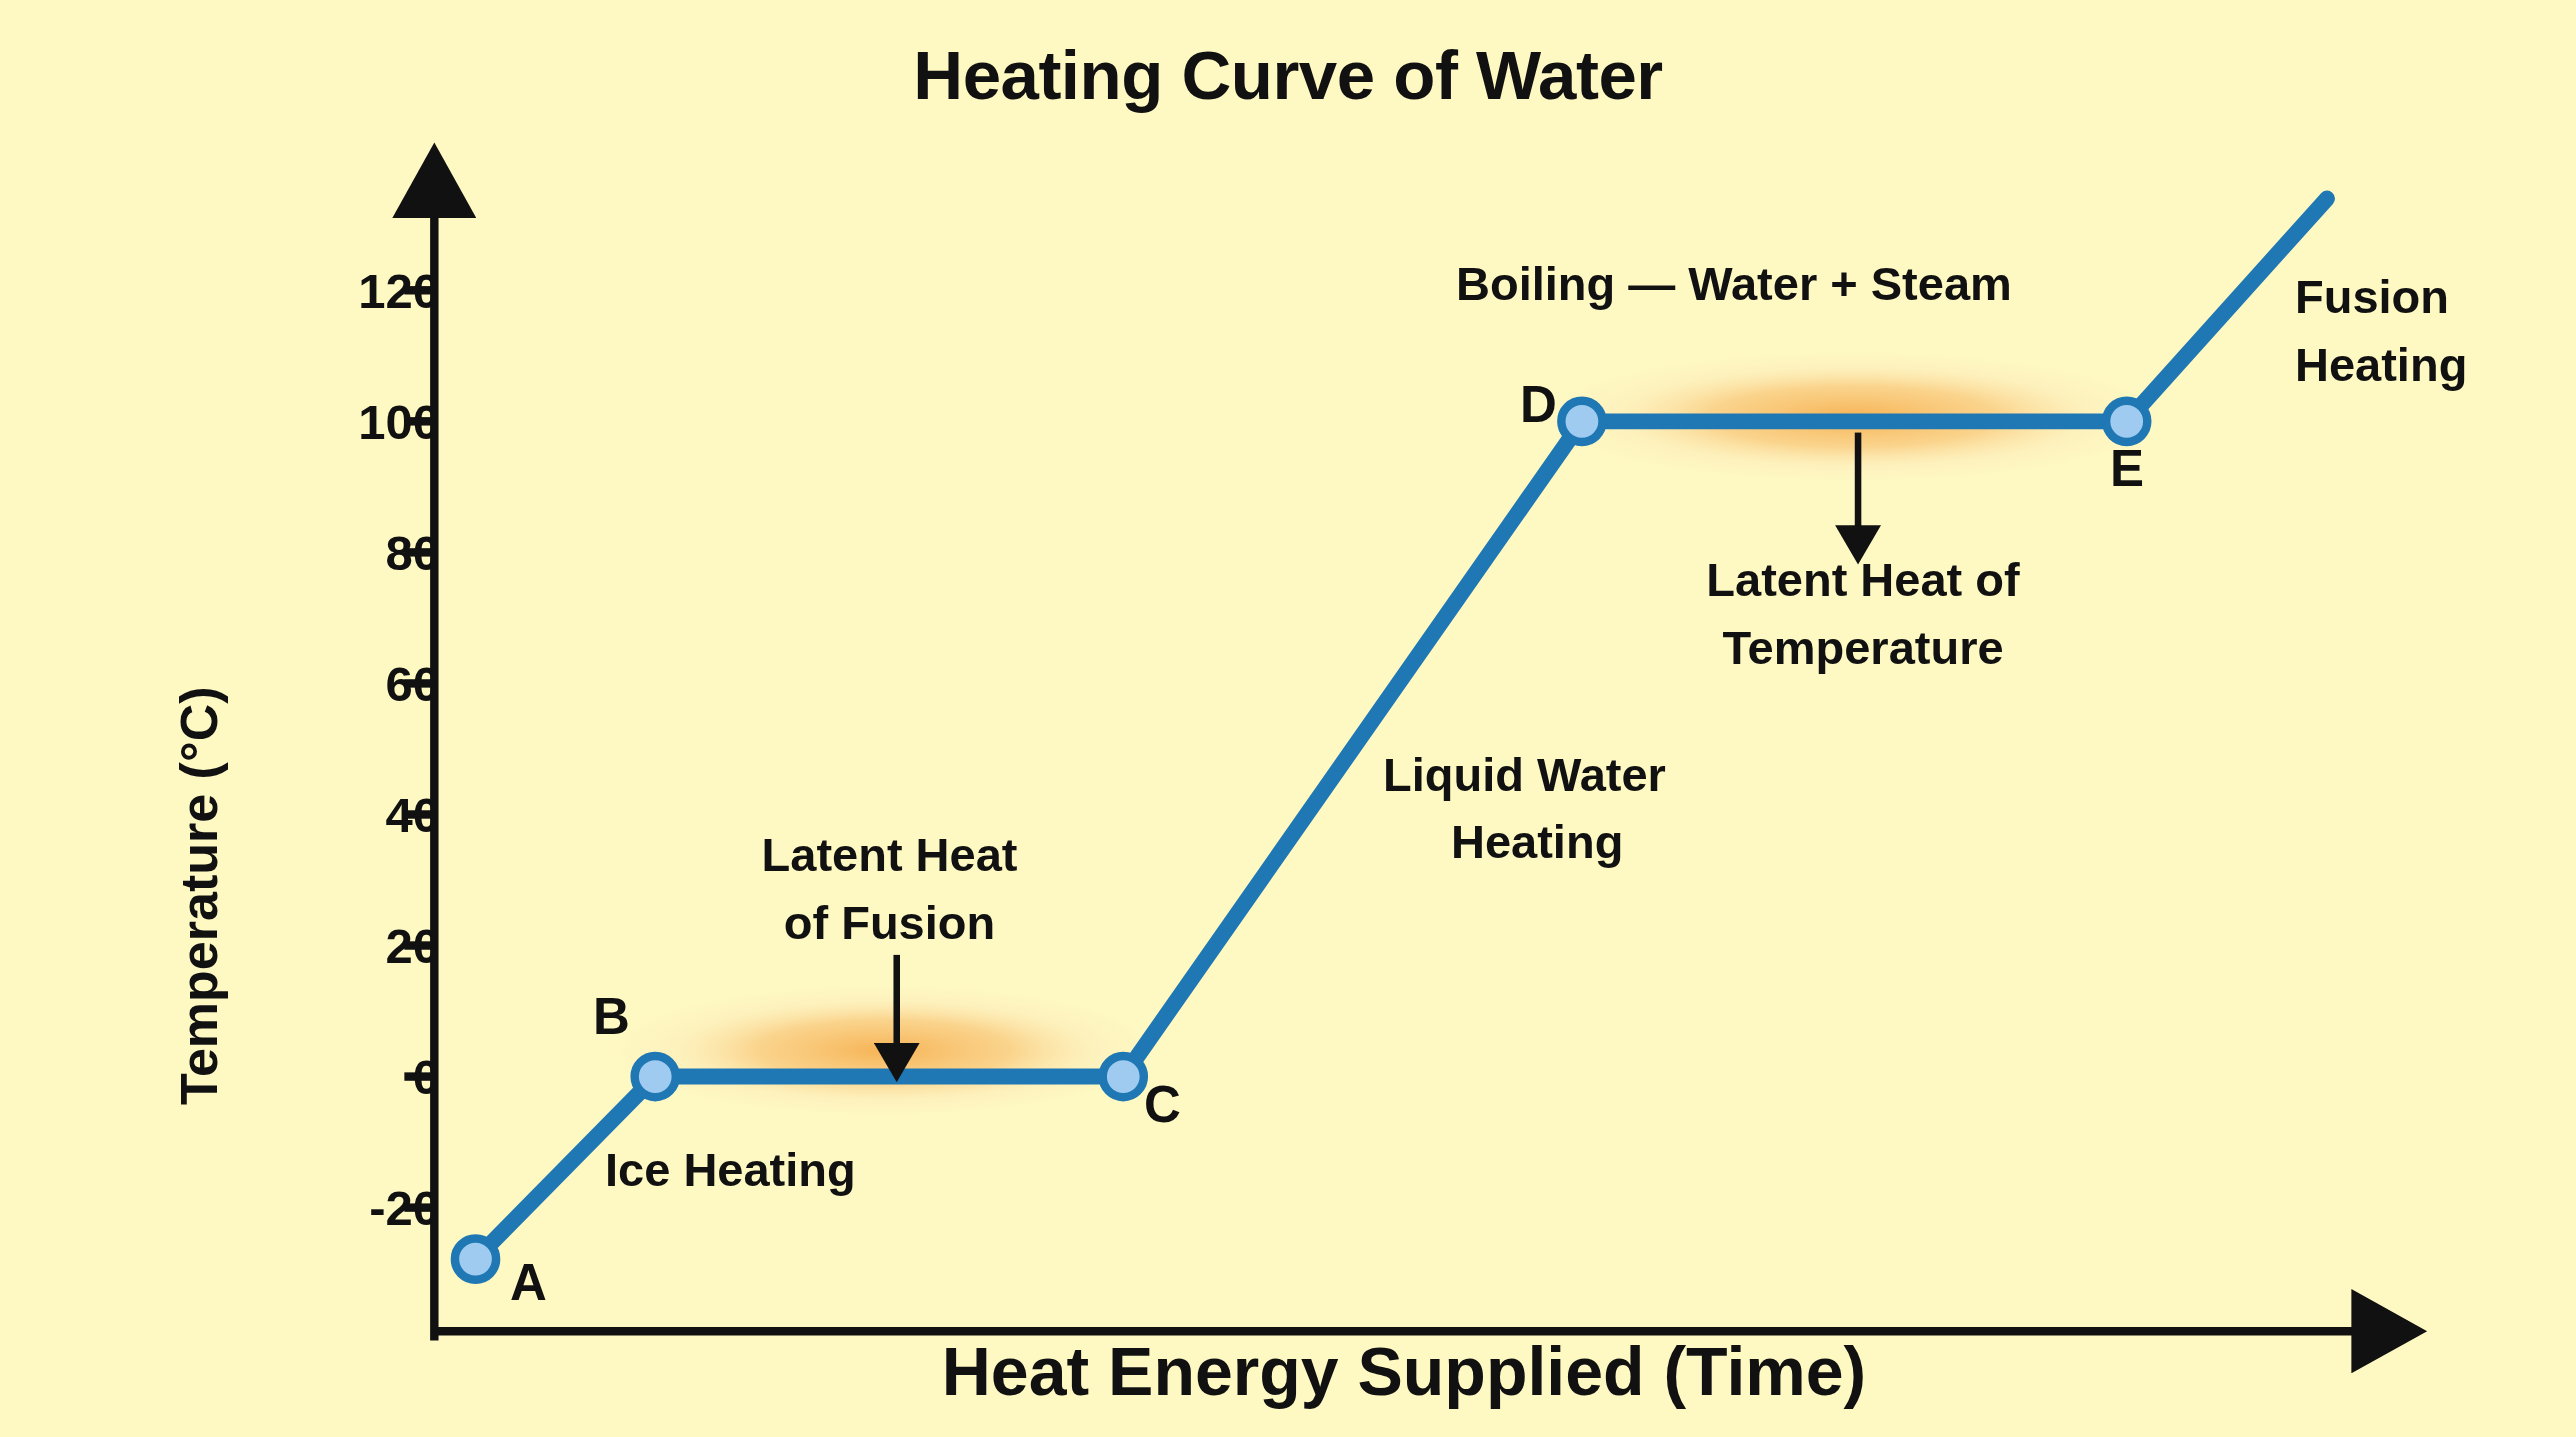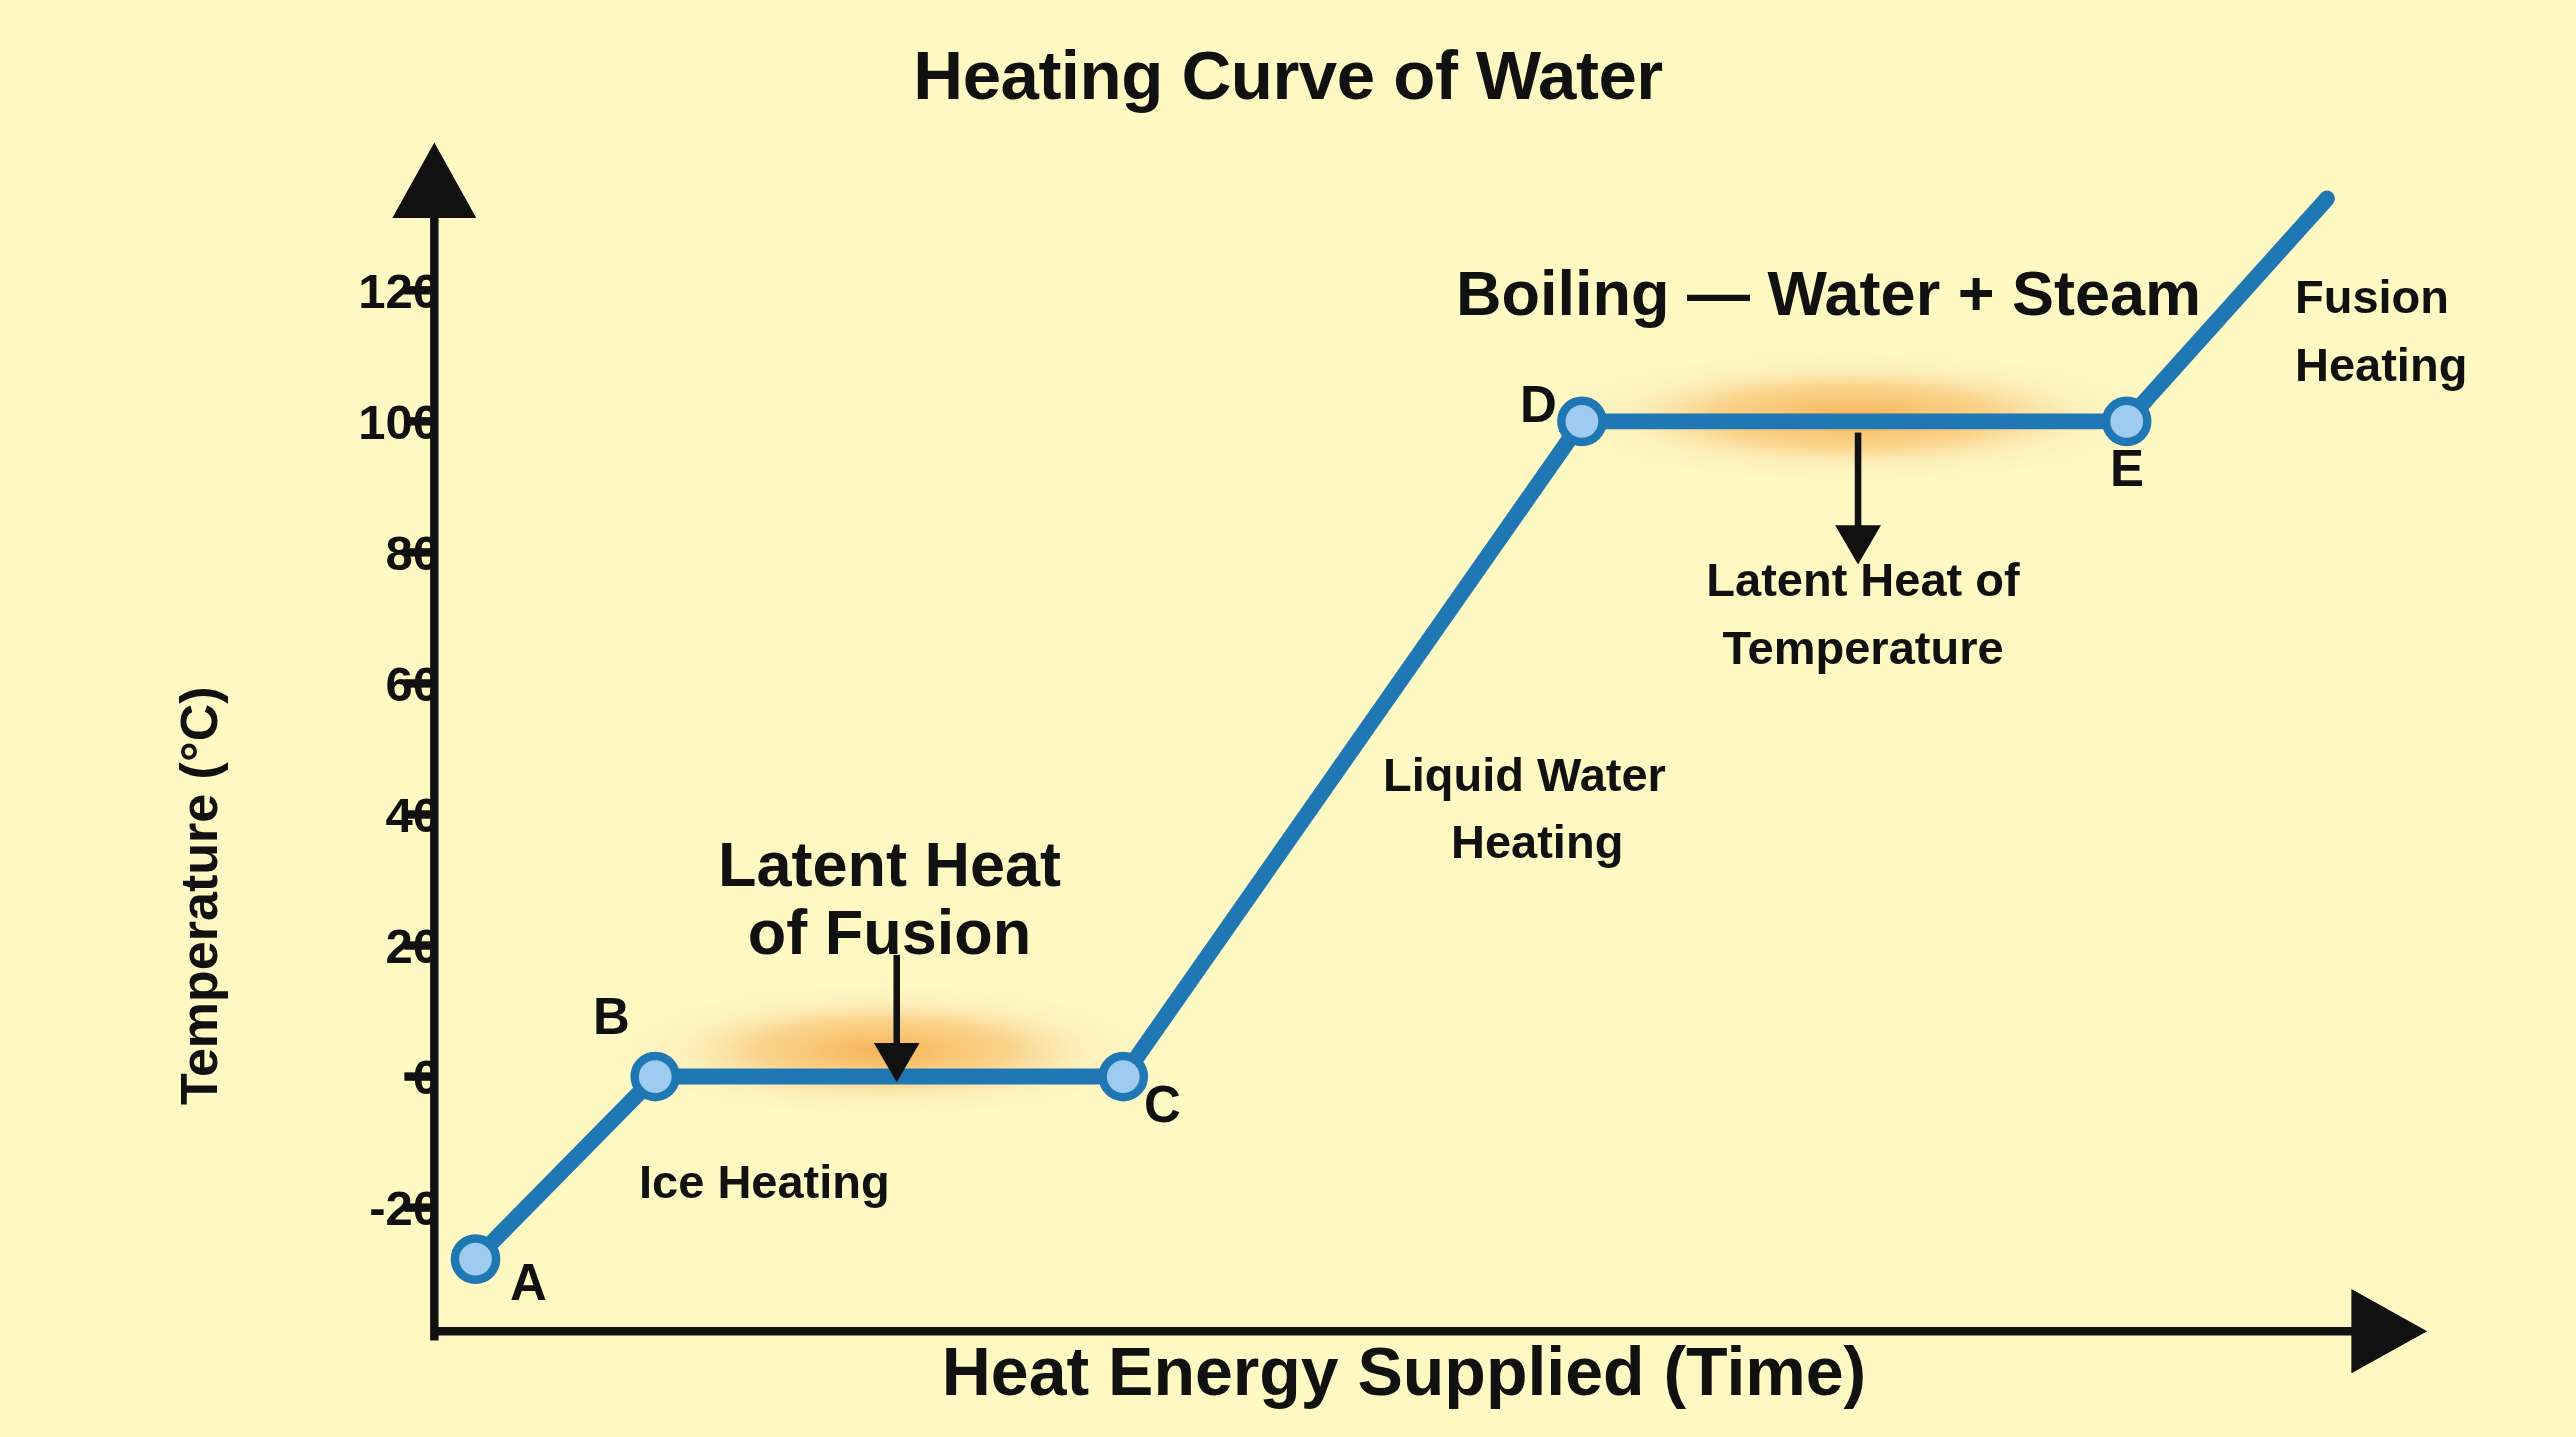--- a/index.html
+++ b/index.html
@@ -58,21 +58,21 @@
     font-size: 49px;
     font-weight: bold;
     text-align: right;
     width: 178px;
   }
   .pt-label {
     font-size: 51px;
     font-weight: bold;
   }
   .ann {
-    font-size: 63px;
+    font-size: 47px;
     font-weight: bold;
   }
   .ann-plain {
     font-size: 47px;
     font-weight: bold;
   }
   .ann-center {
     text-align: center;
   }
 </style>
@@ -149,21 +149,21 @@
   <div class="txt pt-label" style="left:510px; top:1254px;">A</div>
   <div class="txt pt-label" style="left:593px; top:988px;">B</div>
   <div class="txt pt-label" style="left:1144px; top:1076px;">C</div>
   <div class="txt pt-label" style="left:1520px; top:376px;">D</div>
   <div class="txt pt-label" style="left:2110px; top:440px;">E</div>
 
 
   <div class="txt ann ann-center" style="left:693px; top:829px; width:393px;">Latent Heat</div>
   <div class="txt ann ann-center" style="left:693px; top:897px; width:393px;">of Fusion</div>
 
-  <div class="txt ann-plain" style="left:639px; top:1144px;margin-top:12px;">Ice Heating</div>
+  <div class="txt ann-plain" style="left:605px; top:1144px;">Ice Heating</div>
 
   <div class="txt ann-plain" style="left:1383px; top:749px;">Liquid Water</div>
   <div class="txt ann-plain" style="left:1451px; top:816px;">Heating</div>
 
   <div class="txt ann" style="left:1456px; top:258px;">Boiling — Water + Steam</div>
 
   <div class="txt ann-plain ann-center" style="left:1629px; top:554px; width:468px;">Latent Heat of</div>
   <div class="txt ann-plain ann-center" style="left:1629px; top:622px; width:468px;">Temperature</div>
 
   <div class="txt ann-plain" style="left:2295px; top:271px;">Fusion</div>

